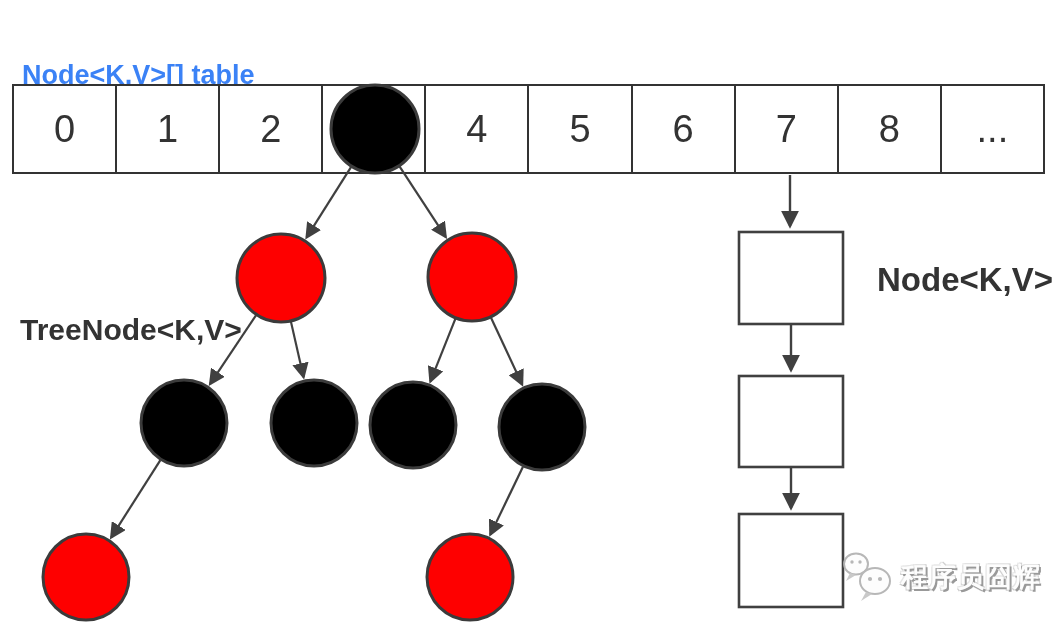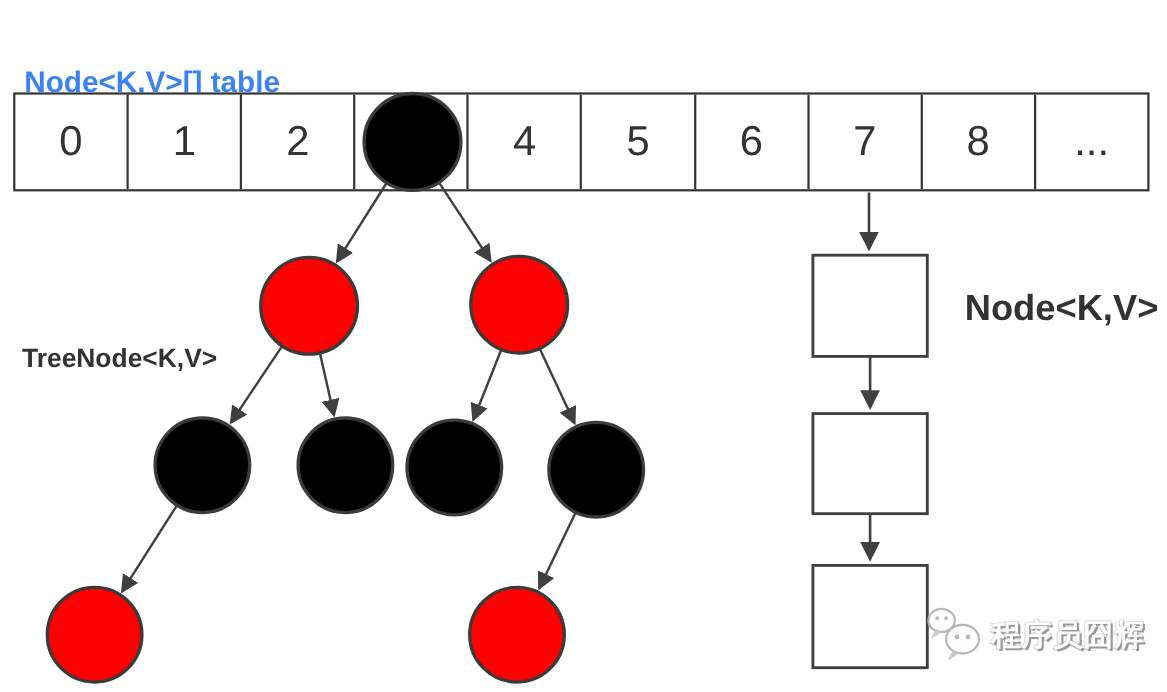--- a/index.html
+++ b/index.html
@@ -22,21 +22,21 @@
   .cell {
     flex: 1 1 0; display: flex; align-items: center; justify-content: center;
     border-right: 2px solid #333333;
     font-size: 38px; color: #333333; font-weight: 400;
   }
   .cell:last-child { border-right: none; }
   .side-label {
     position: absolute; font-weight: bold; color: #333333;
     line-height: 1; white-space: nowrap;
   }
-  .tree-label { left: 20px; top: 315px; font-size: 24px; }
+  .tree-label { left: 20px; top: 315px; font-size: 30px; }
   .node-label { left: 877px; top: 263px; font-size: 33px; }
   svg.overlay {
     position: absolute; left: 0; top: 0; width: 1061px; height: 629px;
     pointer-events: none;
   }
   .watermark {
     position: absolute; left: 840px; top: 550px;
     display: flex; align-items: center; gap: 5px; opacity: 0.9;
   }
   .watermark .wtext {

